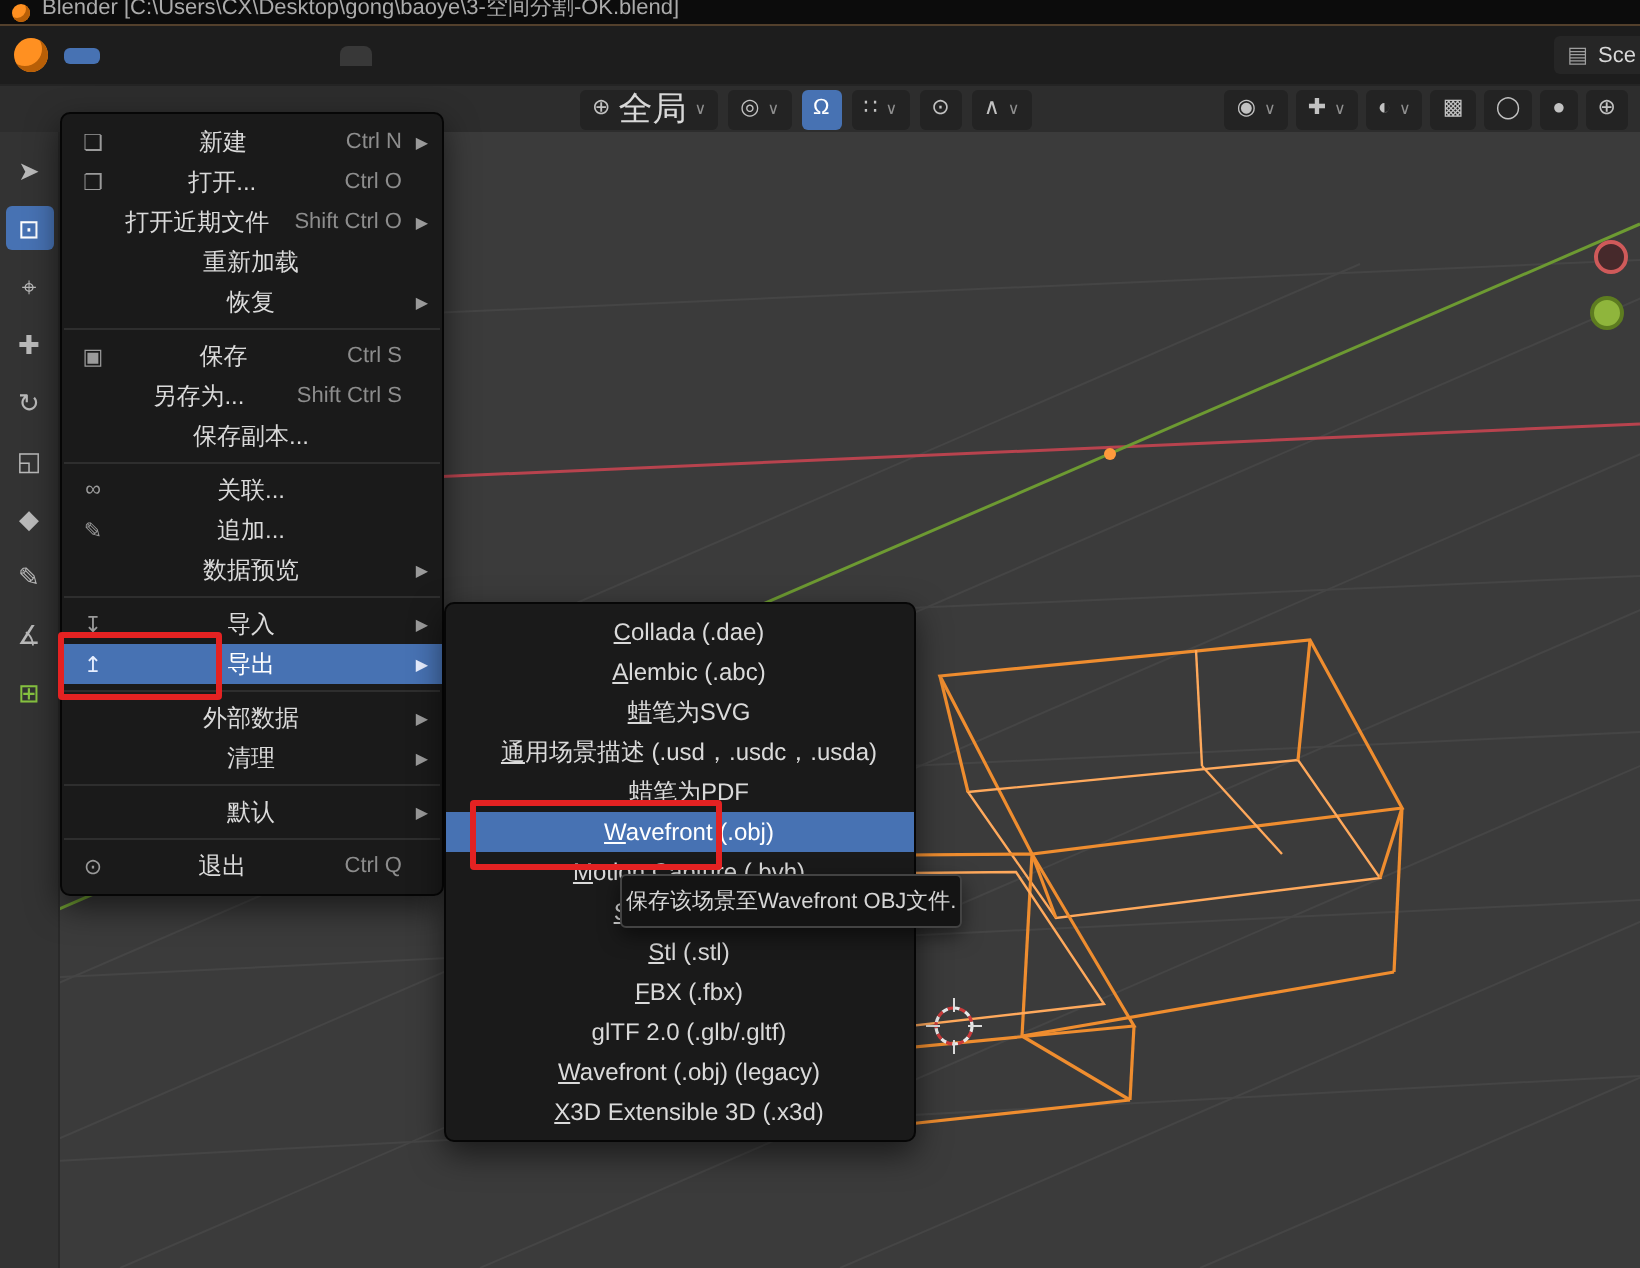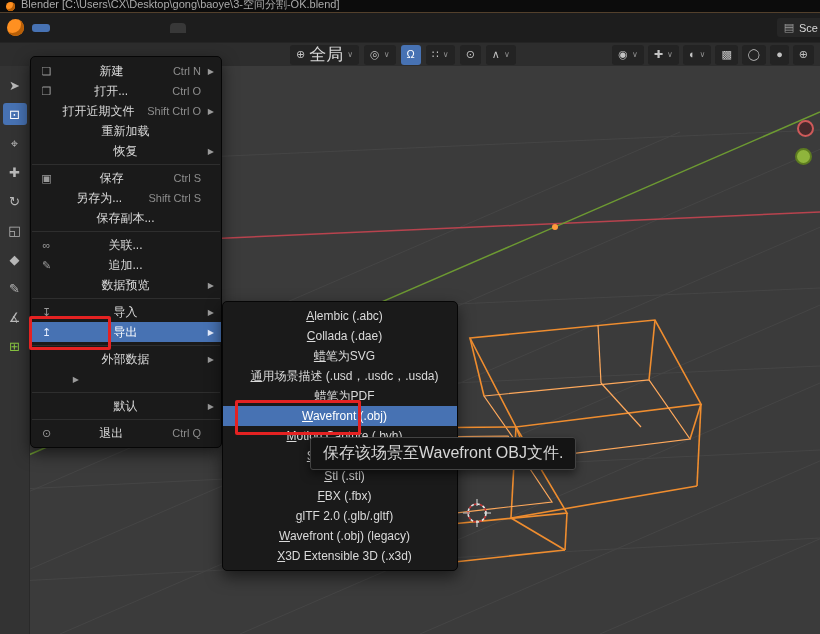--- a/index.html
+++ b/index.html
@@ -72,21 +72,21 @@
   .mi-label{flex:1 1 auto;white-space:nowrap;overflow:hidden;text-align:center;}
   .mi-shortcut{flex:0 0 auto;font-size:11px;color:#8d8d8d;margin:0 4px 0 8px;white-space:nowrap;}
   .mi-arrow{flex:0 0 auto;width:9px;font-size:8px;color:#9a9a9a;text-align:right;}
   .menu-sep{height:1px;background:#2e2e2e;margin:3px 1px;}
   #export-menu .menu-row{padding-left:16px;}
   #export-menu .mi-label{display:block;}
   #export-menu .mi-label::first-letter{text-decoration:underline;}
 
   
   .tooltip{position:absolute;left:310px;top:437px;z-index:30;background:#141414;
-    border:1px solid #434343;border-radius:3px;padding:5px 12px;font-size:16px;color:#d6d6d6;
+    border:1px solid #434343;border-radius:3px;padding:5px 2px;font-size:11px;color:#d6d6d6;
     white-space:nowrap;box-shadow:0 4px 10px rgba(0,0,0,.5);}
 
   
   .annotation{position:absolute;border:3px solid #e42222;border-radius:2px;z-index:40;
     pointer-events:none;background:transparent;}
   #ann-export{left:29px;top:316px;width:76px;height:28px;}
   #ann-wavefront{left:235px;top:400px;width:120px;height:29px;}
 
   
   .viewport{position:absolute;left:0;top:66px;width:820px;height:568px;}
@@ -381,20 +381,21 @@
       </div>
       <div class="menu-sep"></div>
       <div class="menu-row">
         <span class="mi-icon hidden-slot"></span>
         <span class="mi-label">外部数据</span>
         <span class="mi-shortcut hidden-slot"></span>
         <span class="mi-arrow">▶</span>
       </div>
       <div class="menu-row">
         <span class="mi-icon hidden-slot"></span>
+        <span class="mi-label">清理</span>
         <span class="mi-shortcut hidden-slot"></span>
         <span class="mi-arrow">▶</span>
       </div>
       <div class="menu-sep"></div>
       <div class="menu-row">
         <span class="mi-icon hidden-slot"></span>
         <span class="mi-label">默认</span>
         <span class="mi-shortcut hidden-slot"></span>
         <span class="mi-arrow">▶</span>
       </div>
@@ -403,24 +404,24 @@
         <span class="mi-icon">⊙</span>
         <span class="mi-label">退出</span>
         <span class="mi-shortcut">Ctrl Q</span>
         <span class="mi-arrow hidden-slot">▶</span>
       </div>
     </div>
 
   <div class="dropdown" id="export-menu">
 
   <div class="menu-row">
+        <span class="mi-label">Collada (.dae)</span>
+      </div>
+      <div class="menu-row">
         <span class="mi-label">Alembic (.abc)</span>
-      </div>
-      <div class="menu-row">
-        <span class="mi-label">Collada (.dae)</span>
       </div>
       <div class="menu-row">
         <span class="mi-label">蜡笔为SVG</span>
       </div>
       <div class="menu-row">
         <span class="mi-label">通用场景描述 (.usd，.usdc，.usda)</span>
       </div>
       <div class="menu-row">
         <span class="mi-label">蜡笔为PDF</span>
       </div>

